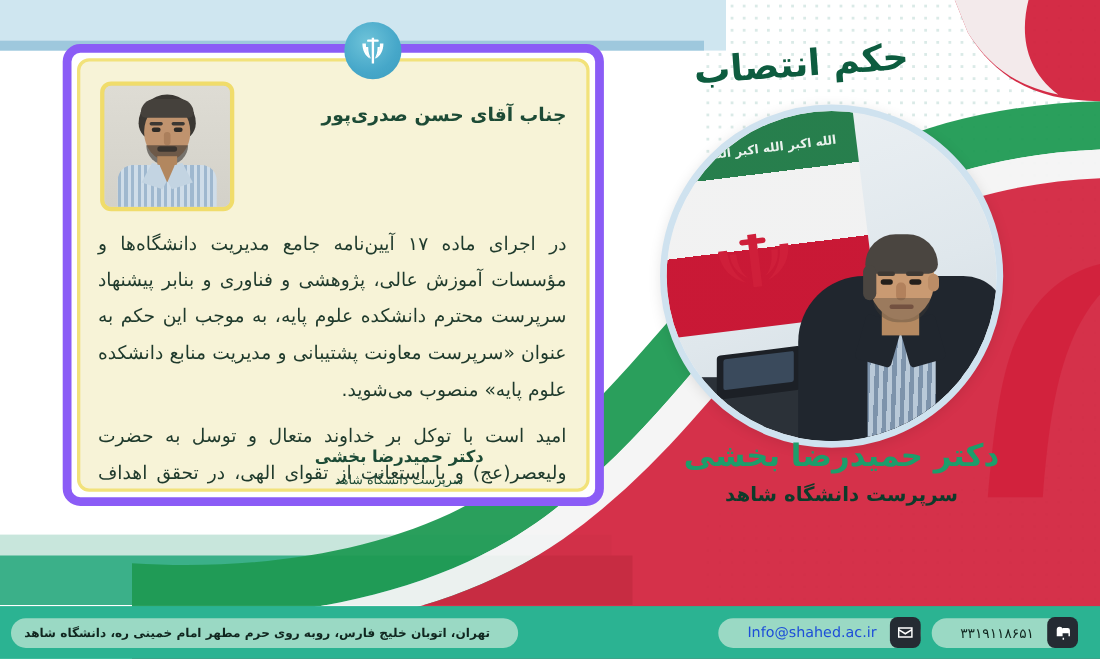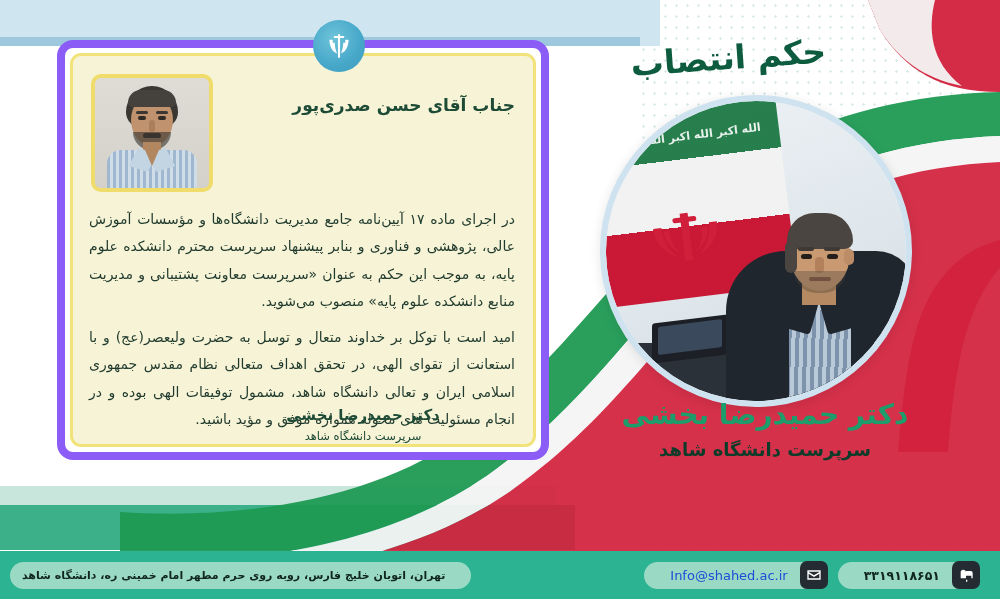--- a/index.html
+++ b/index.html
@@ -111,21 +111,21 @@
   .salute{
     position:absolute;right:18px;top:34px;width:300px;
     text-align:right;direction:rtl;
     color:#1d4b36;font-weight:bold;font-size:17px;line-height:1.85;
   }
   .salute .line2{font-size:16px;}
 
   .body-text{
     position:absolute;right:18px;left:16px;top:150px;
     direction:rtl;text-align:justify;
-    color:#1f3a2c;font-size:14px;line-height:1.95;
+    color:#1f3a2c;font-size:17px;line-height:1.95;
     letter-spacing:.1px;
   }
   .body-text p{margin:0 0 9px 0;}
 
   .sign{
     position:absolute;right:20px;top:348px;width:300px;
     text-align:center;direction:rtl;color:#1d4b36;
   }
   .sign-name{font-size:15px;font-weight:bold;line-height:1.5;}
   .sign-role{font-size:11.5px;line-height:1.6;}
@@ -216,21 +216,21 @@
     direction:rtl;
   }
   .f-icon{
     width:28px;height:28px;border-radius:7px;background:#252b33;
     display:flex;align-items:center;justify-content:center;
     flex:0 0 auto;color:#ffffff;
     margin:0 0 0 0;
   }
   .f-icon svg{width:16px;height:16px;fill:#ffffff;}
   .f-text{
-    padding:0 12px;font-size:12.5px;font-weight:bold;color:#10261f;
+    padding:0 12px;font-size:12.5px;font-weight:normal;color:#10261f;
     white-space:nowrap;direction:rtl;
   }
   .f-text.ltr{direction:ltr;font-weight:normal;font-size:13px;color:#1d4ed8;}
   .f-spacer{flex:1 1 auto;}
   .f-addr{font-size:11px;font-weight:bold;}
 
   .footer-right{display:flex;align-items:center;padding-right:10px;}
   .footer-left{display:flex;align-items:center;padding-left:10px;}
 </style>
 </head>

